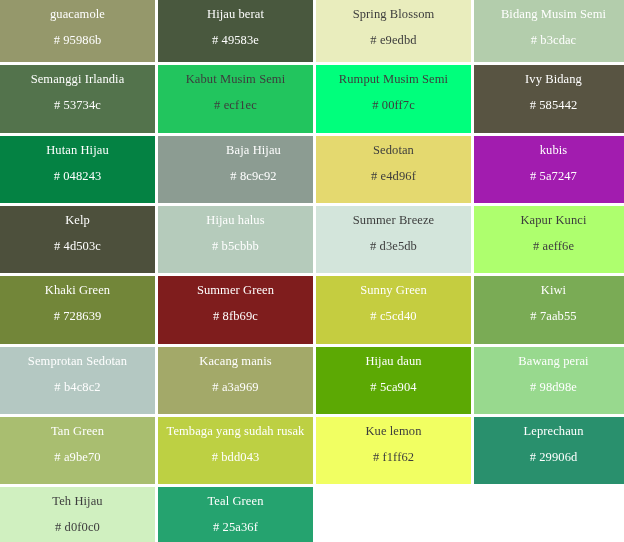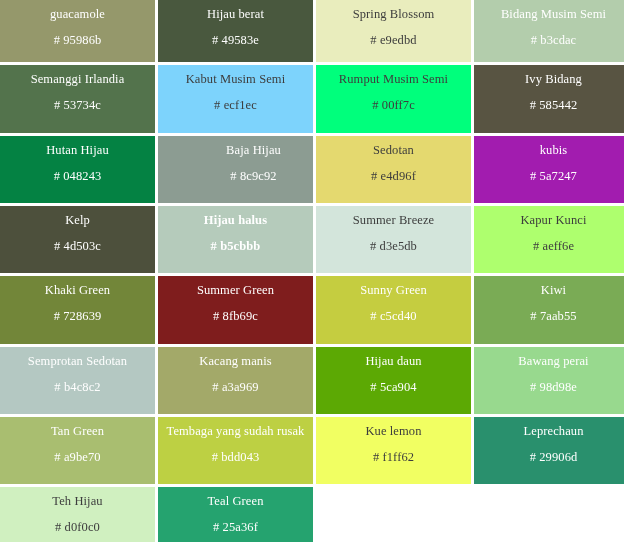--- a/index.html
+++ b/index.html
@@ -71,21 +71,21 @@
       <div class="swatch-hex"># e9edbd</div>
     </div>
     <div class="swatch text-light" style="background-color: rgb(179, 205, 172);">
       <div class="swatch-name">Bidang Musim Semi</div>
       <div class="swatch-hex"># b3cdac</div>
     </div>
     <div class="swatch text-light" style="background-color: rgb(83, 115, 76);">
       <div class="swatch-name">Semanggi Irlandia</div>
       <div class="swatch-hex"># 53734c</div>
     </div>
-    <div class="swatch text-dark" style="background-color: #7dd3fc;">
+    <div class="swatch text-dark" style="background-color: #22c55e;">
       <div class="swatch-name">Kabut Musim Semi</div>
       <div class="swatch-hex"># ecf1ec</div>
     </div>
     <div class="swatch text-dark" style="background-color: rgb(0, 255, 124);">
       <div class="swatch-name">Rumput Musim Semi</div>
       <div class="swatch-hex"># 00ff7c</div>
     </div>
     <div class="swatch text-light" style="background-color: rgb(88, 84, 66);">
       <div class="swatch-name">Ivy Bidang</div>
       <div class="swatch-hex"># 585442</div>
@@ -103,21 +103,21 @@
       <div class="swatch-hex"># e4d96f</div>
     </div>
     <div class="swatch text-light" style="background-color: #a21caf;">
       <div class="swatch-name">kubis</div>
       <div class="swatch-hex"># 5a7247</div>
     </div>
     <div class="swatch text-light" style="background-color: rgb(77, 80, 60);">
       <div class="swatch-name">Kelp</div>
       <div class="swatch-hex"># 4d503c</div>
     </div>
-    <div class="swatch text-light" style="background-color: rgb(181, 203, 187); font-weight: bold;">
+    <div class="swatch text-light" style="background-color: rgb(181, 203, 187);">
       <div class="swatch-name">Hijau halus</div>
       <div class="swatch-hex"># b5cbbb</div>
     </div>
     <div class="swatch text-dark" style="background-color: rgb(211, 229, 219);">
       <div class="swatch-name">Summer Breeze</div>
       <div class="swatch-hex"># d3e5db</div>
     </div>
     <div class="swatch text-dark" style="background-color: rgb(174, 255, 110);">
       <div class="swatch-name">Kapur Kunci</div>
       <div class="swatch-hex"># aeff6e</div>

